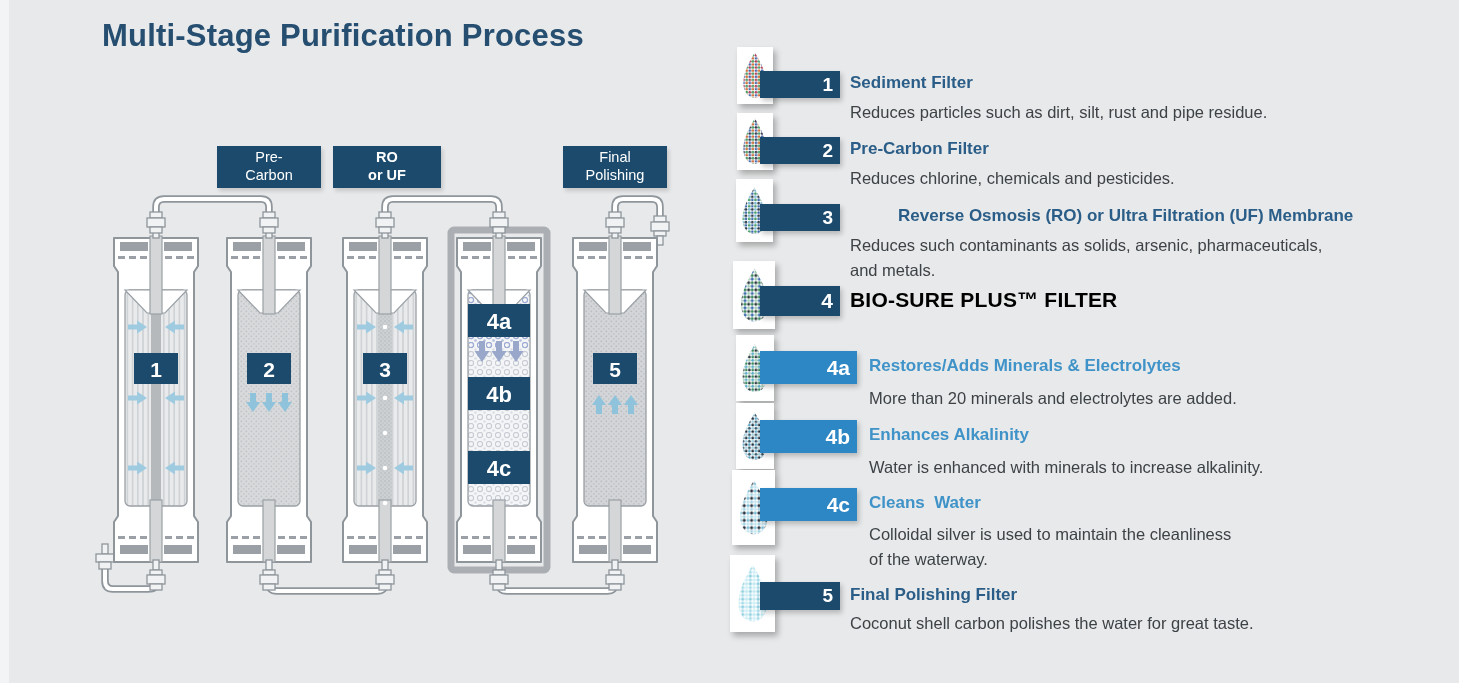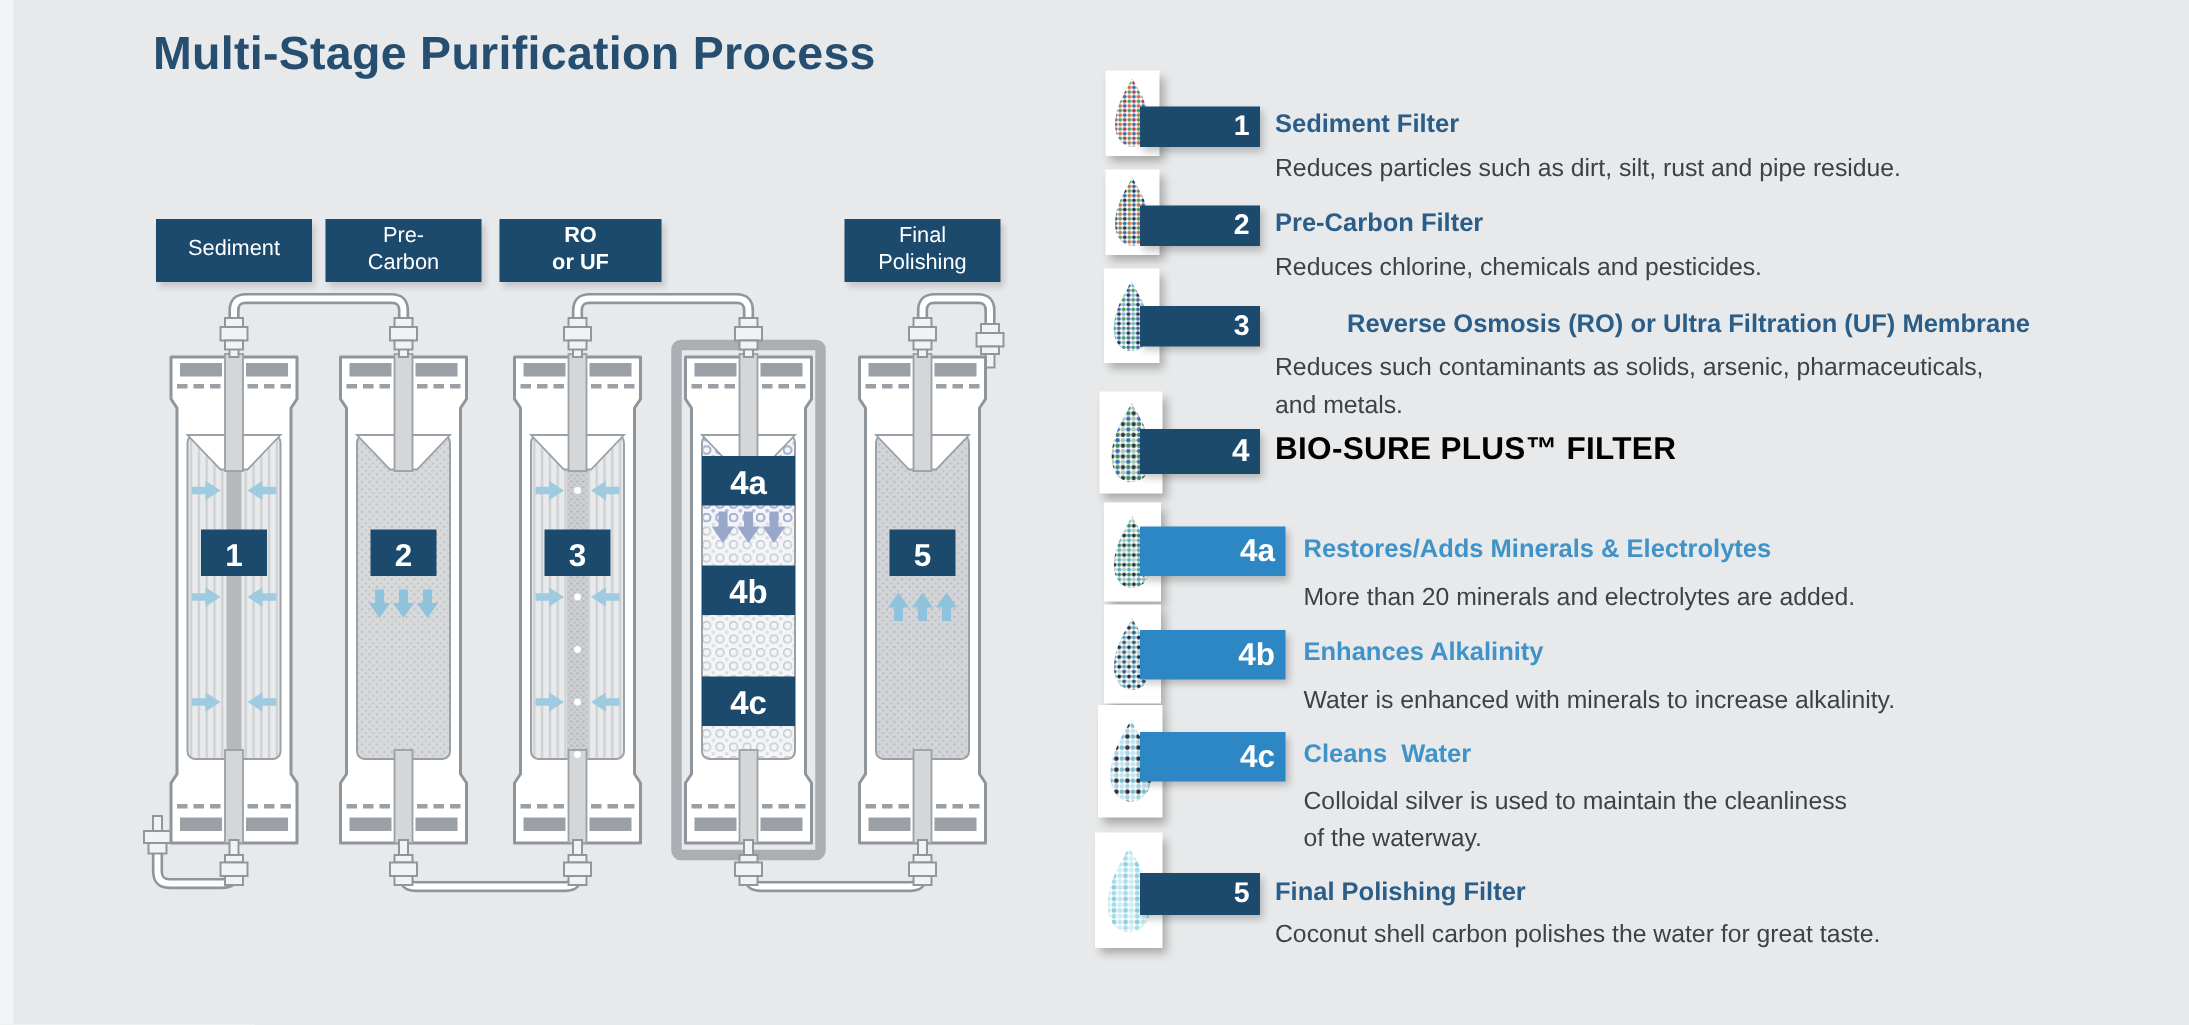--- a/index.html
+++ b/index.html
@@ -28,21 +28,20 @@
   .legend-title.caps{font-size:21px;color:#000000;letter-spacing:.2px;}
   .legend-desc{position:absolute;font-size:16.5px;color:var(--desc);line-height:25px;white-space:pre-line;}
 </style>
 </head>
 <body>
 
 <div class="canvas">
   <div class="edge-strip"></div>
   <h1 class="page-title">Multi-Stage Purification Process</h1>
 
-  <div class="stage-label" style="left:104px;width:104px;">Sediment</div>
   <div class="stage-label" style="left:217px;width:104px;">Pre-
 Carbon</div>
   <div class="stage-label" style="left:333px;width:108px;font-weight:bold;">RO
 or UF</div>
   <div class="stage-label" style="left:563px;width:104px;">Final
 Polishing</div>
 
   <svg class="diagram-svg" width="730" height="683" viewBox="0 0 730 683">
     <defs>
       <pattern id="p-stripes" width="5.2" height="8" patternUnits="userSpaceOnUse">

